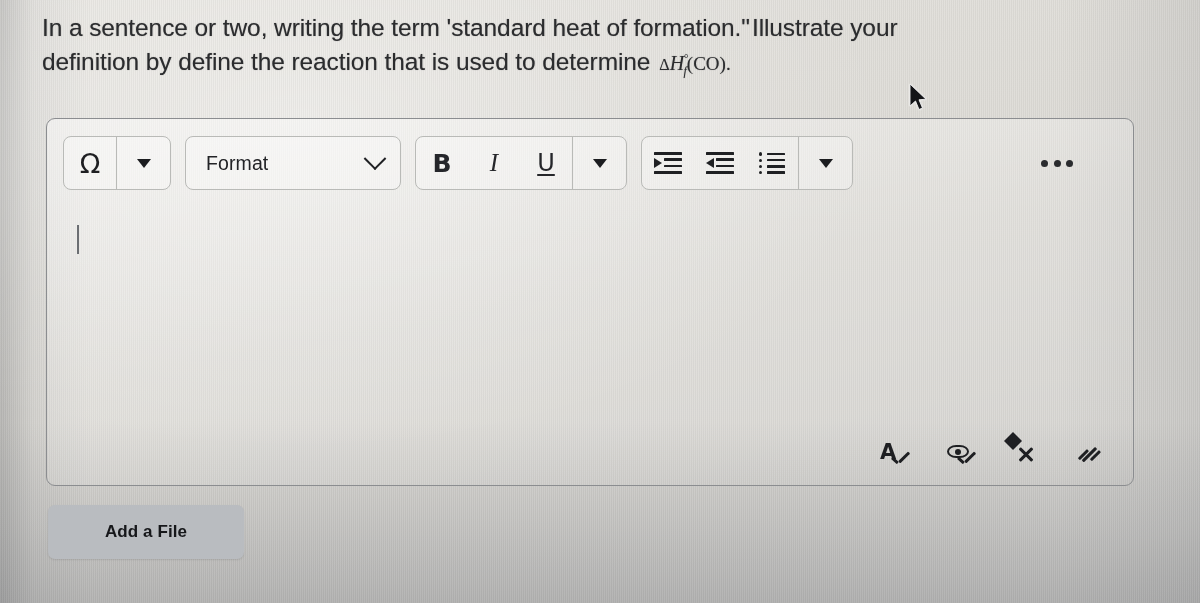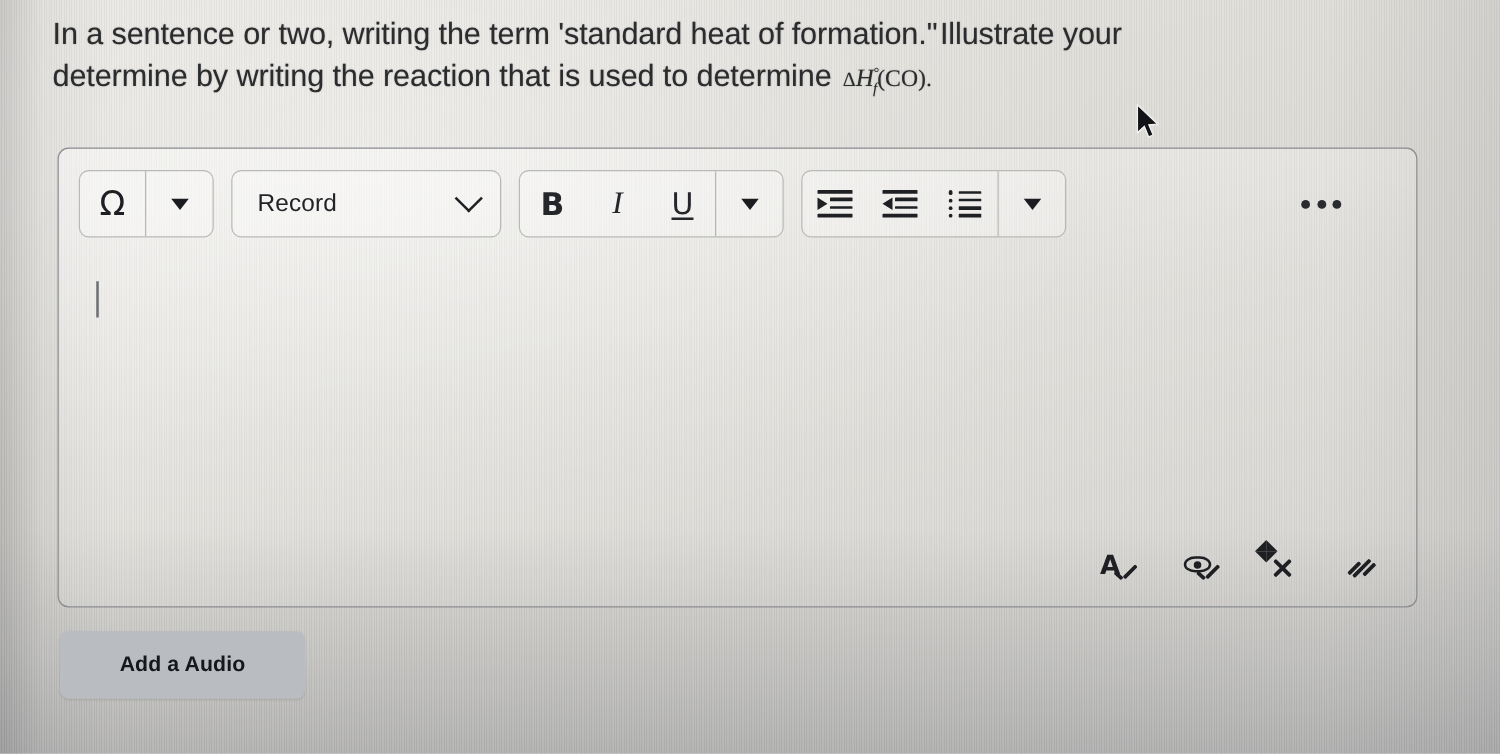--- a/index.html
+++ b/index.html
@@ -358,38 +358,38 @@
 </head>
 <body>
 
 <div id="photo"></div>
 
 <div id="page">
 
   <div class="prompt">
     <span>In a sentence or two, writing the term 'standard heat of formation."</span><span class="seg2">Illustrate your</span>
     <br>
-    <span>determine by writing the reaction that is used to determine</span><span class="formula"><span class="delta">Δ</span><span class="hvar">H</span><span class="supf">°</span><span class="subf">f</span><span class="paren">(CO)</span><span class="paren">.</span></span>
+    <span>definition by define the reaction that is used to determine</span><span class="formula"><span class="delta">Δ</span><span class="hvar">H</span><span class="supf">°</span><span class="subf">f</span><span class="paren">(CO)</span><span class="paren">.</span></span>
   </div>
 
   <div class="editor-frame">
 
     <div class="toolbar">
 
       <div class="tgroup">
         <div class="tbtn">
           <span class="omega">Ω</span>
         </div>
         <div class="tbtn sep caretbtn">
           <span class="caret-tri"></span>
         </div>
       </div>
 
       <div class="tgroup fmt-group">
-        <span class="fmt-label">Record</span>
+        <span class="fmt-label">Format</span>
         <span class="chev"></span>
       </div>
 
       <div class="tgroup">
         <div class="tbtn">
           <span class="bold-g">B</span>
         </div>
         <div class="tbtn">
           <span class="ital-g">I</span>
         </div>
@@ -474,20 +474,20 @@
 
       <div class="sicon">
         <span class="grip">
           <i class="g1"></i><i class="g2"></i><i class="g3"></i>
         </span>
       </div>
     </div>
   </div>
 
   <div class="actions">
-    <button class="abtn" id="add-file-btn">Add a Audio</button>
+    <button class="abtn" id="add-file-btn">Add a File</button>
   </div>
 
   <svg class="cursor" viewBox="0 0 22 30">
     <path d="M2,1 L2,23 L7.5,18 L11,26.5 L14.5,25 L11,16.8 L18,16.2 Z" fill="#121316" stroke="#f2f2f2" stroke-width="0.9"></path>
   </svg>
 
 </div>
 
 </body></html>

